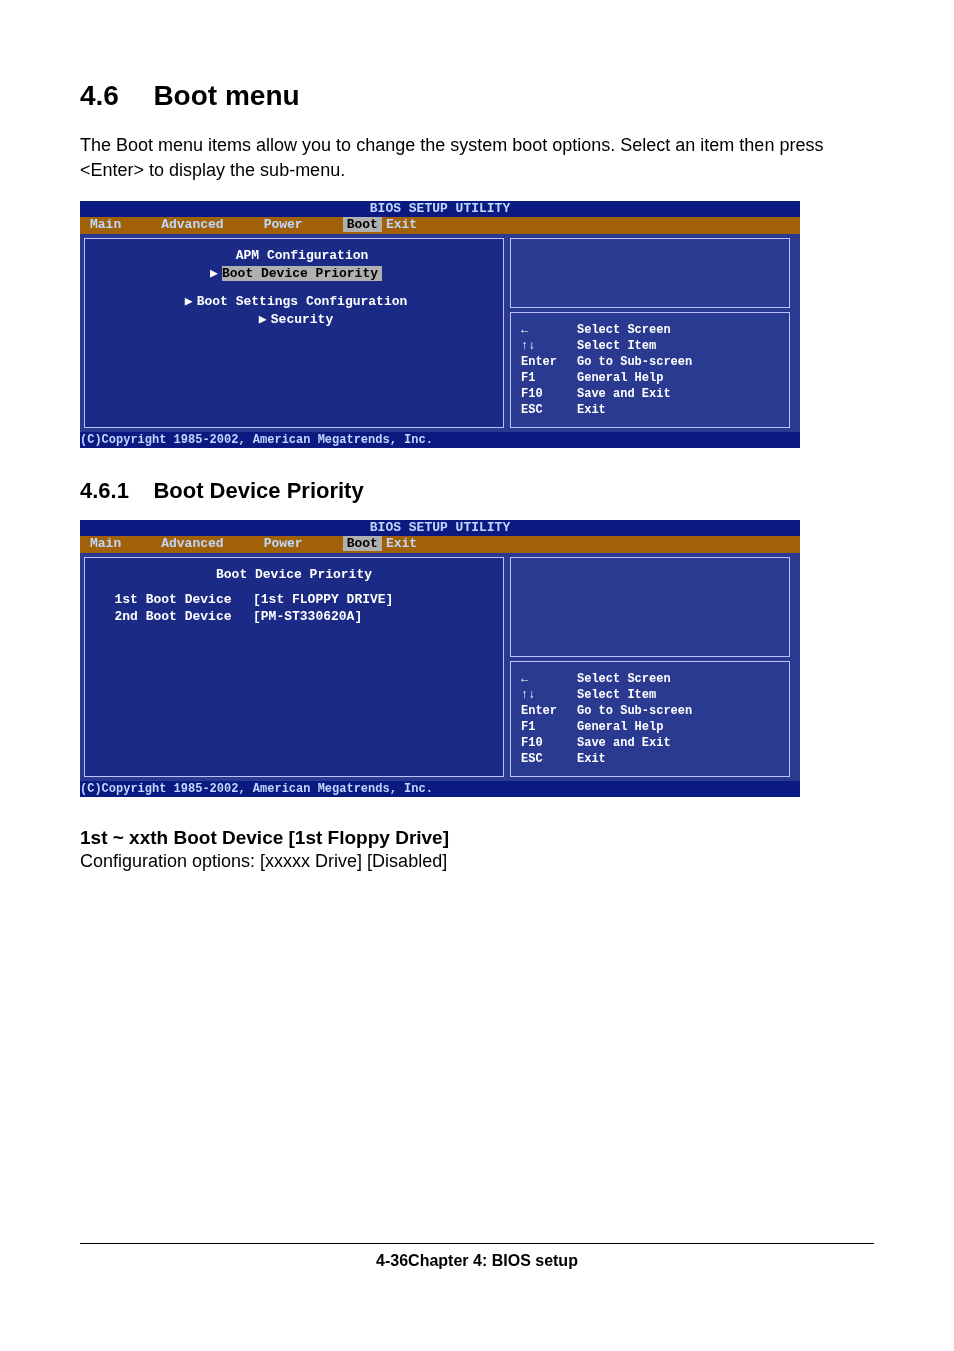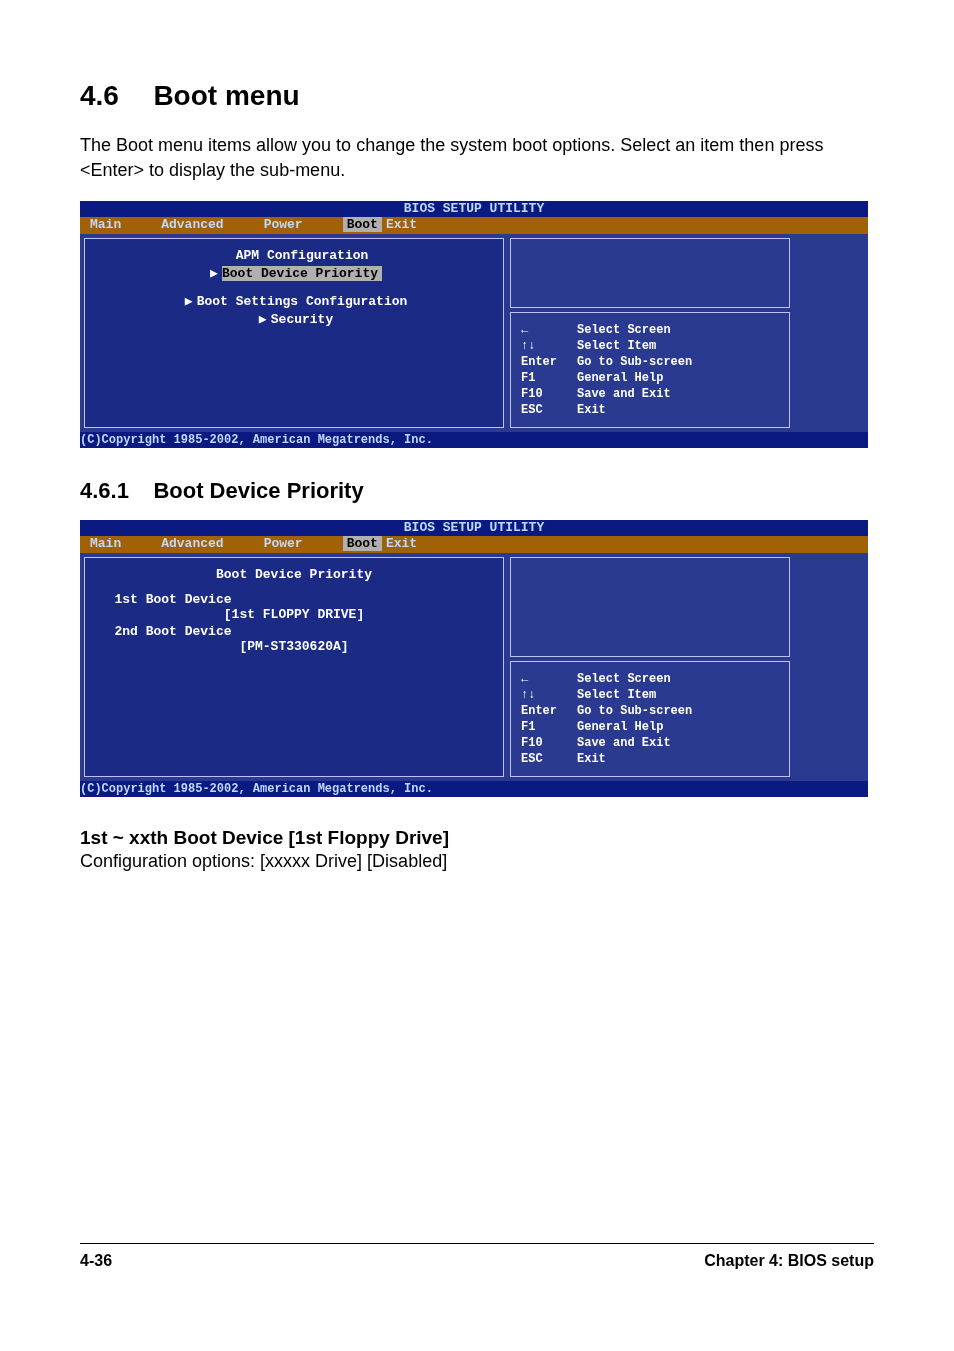--- a/index.html
+++ b/index.html
@@ -32,21 +32,21 @@
     line-height: 1.4;
     margin-top: 21px;
     margin-bottom: 18px;
   }
   .bios-box {
     background: #2a3a90;
     color: #fff;
     font-family: "Courier New", monospace;
     font-size: 13px;
     font-weight: bold;
-    width: 788px;
+    width: 720px;
     margin: 0 0 30px 0;
   }
   .bios-header {
     text-align: center;
     background: #0a1a80;
     color: #c0d8ff;
     padding: 0;
     line-height: 1.2;
   }
   .bios-tabs {
@@ -136,30 +136,30 @@
   .sub3-title {
     font-weight: bold;
     font-size: 19px;
     margin-top: 18px;
   }
   .body-text {
     font-size: 18px;
     line-height: 1.4;
     margin-top: 6px;
   }
-  .device-row { display:flex;flex-direction:column; }
+  .device-row { display:flex; }
   .device-label { width: 160px; }
   .footer-bar {
     position: absolute;
     bottom: 30px;
     left: 80px;
     right: 80px;
     border-top: 1px solid #000;
     display: flex;
-    justify-content: space-between;
+    justify-content: center;
     padding-top: 8px;
     font-weight: bold;
     font-size: 16px;
   }
 </style>
 </head>
 <body>
 
 <div class="page">
 

